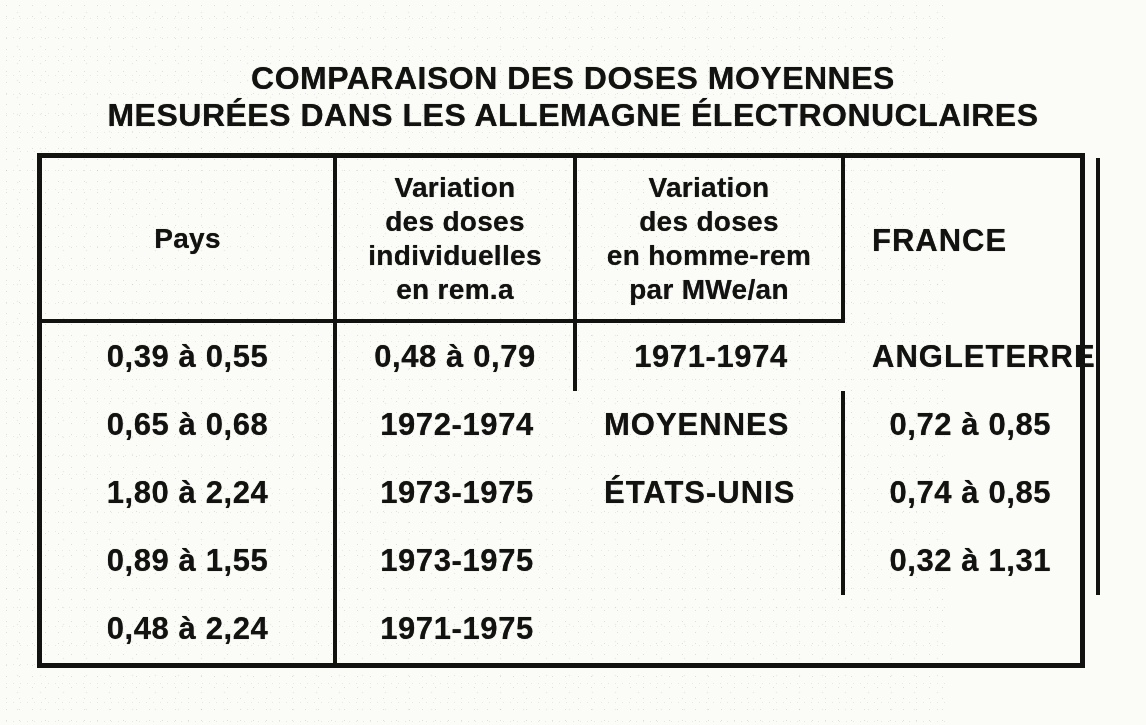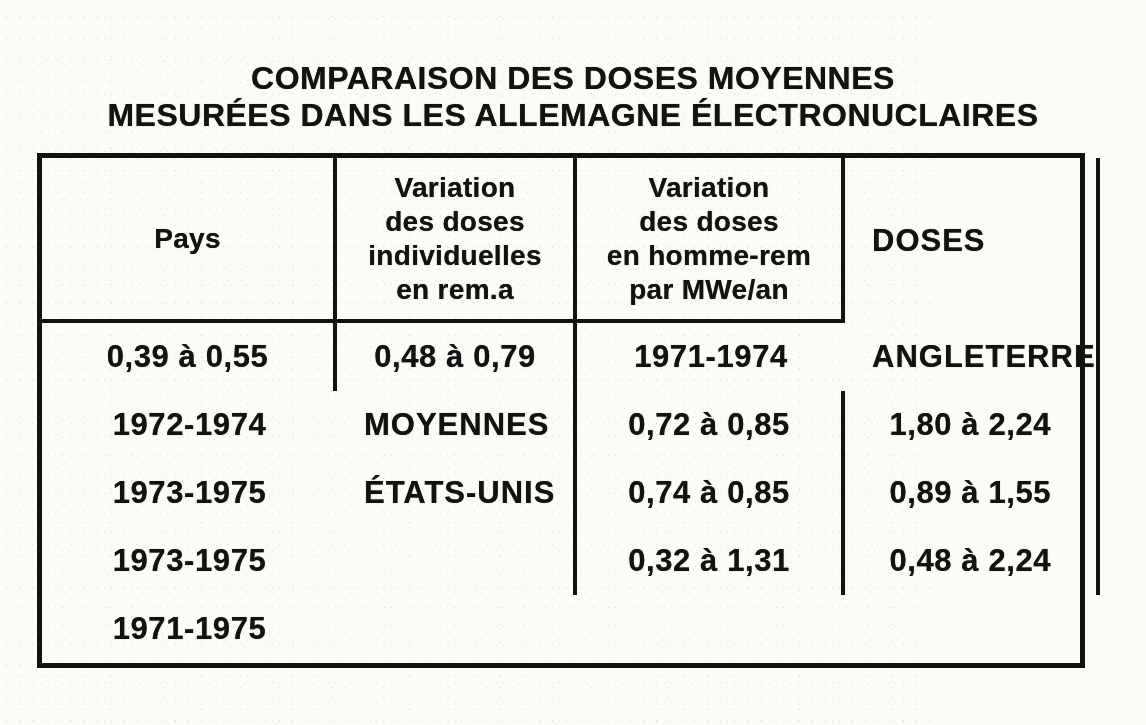--- a/index.html
+++ b/index.html
@@ -6,20 +6,21 @@
   body {
     width: 1146px; height: 725px;
     font-family: "Liberation Sans", sans-serif;
     background: #fbfbf8;
     overflow: hidden;
   }
   .page {
     position: relative;
     width: 932px; height: 725px;
     background: #fbfbf8;
+    padding-left: 16px;
   }
   
   .page::before {
     content: "";
     position: absolute; inset: 0;
     background-image:
       radial-gradient(circle, rgba(20,20,18,0.18) 0.6px, transparent 1px),
       radial-gradient(circle, rgba(20,20,18,0.10) 0.6px, transparent 1.1px),
       radial-gradient(circle, rgba(20,20,18,0.12) 0.5px, transparent 0.9px);
     background-size: 13px 11px, 23px 17px, 7px 19px;
@@ -94,26 +95,27 @@
     <div class="cell hc v-border h-border">Pays</div>
     <div class="cell hc v-border h-border">Variation
 des doses
 individuelles
 en rem.a</div>
     <div class="cell hc v-border h-border">Variation
 des doses
 en homme-rem
 par MWe/an</div>
 
-    <div class="cell bc pays-cell v-border">DOSES</div>
+    <div class="cell bc pays-cell v-border">FRANCE</div>
     <div class="cell bc v-border">0,39 à 0,55</div>
     <div class="cell bc v-border">0,48 à 0,79</div>
     <div class="cell bc">1971-1974</div>
 
     <div class="cell bc pays-cell v-border">ANGLETERRE</div>
+    <div class="cell bc v-border">0,65 à 0,68</div>
     <div class="cell bc">1972-1974</div>
 
     <div class="cell bc pays-cell v-border">MOYENNES</div>
     <div class="cell bc v-border">0,72 à 0,85</div>
     <div class="cell bc v-border">1,80 à 2,24</div>
     <div class="cell bc">1973-1975</div>
 
     <div class="cell bc pays-cell v-border">ÉTATS-UNIS</div>
     <div class="cell bc v-border">0,74 à 0,85</div>
     <div class="cell bc v-border">0,89 à 1,55</div>

